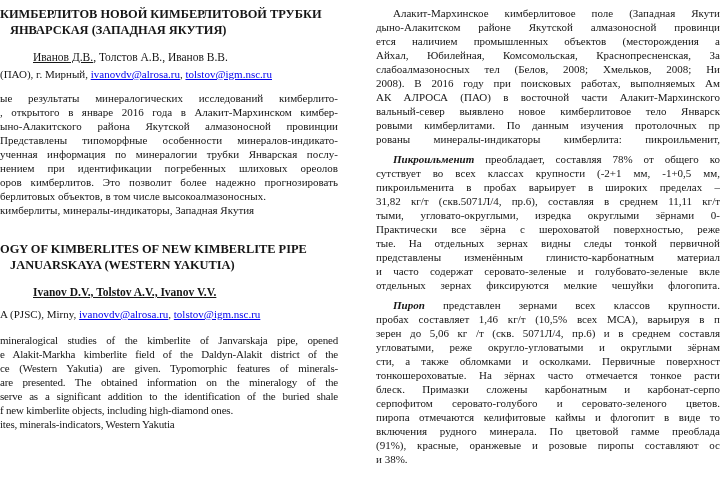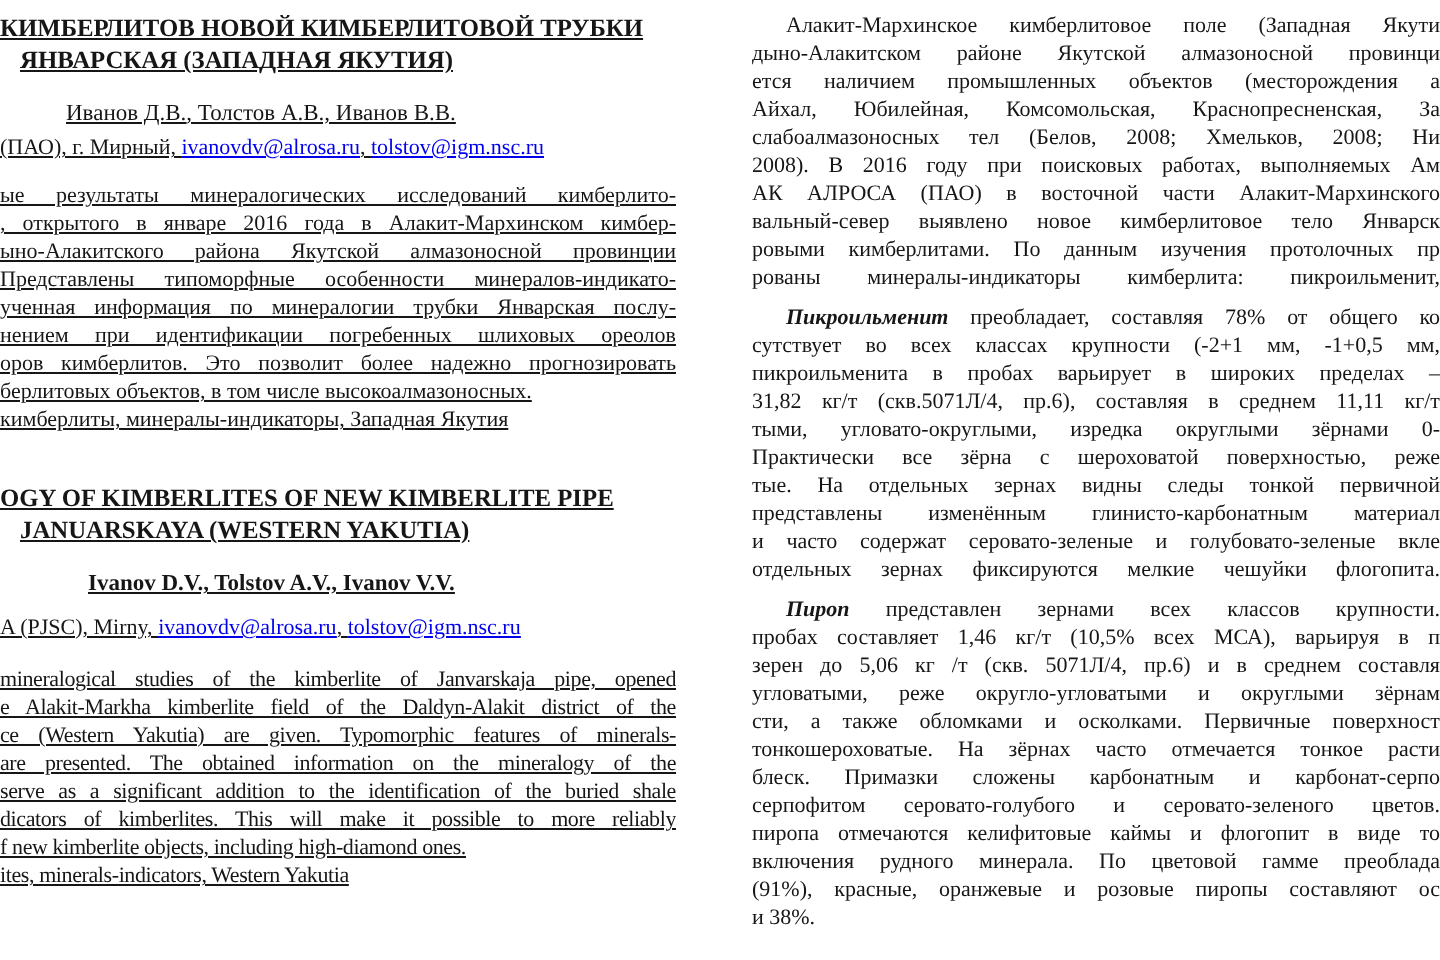--- a/index.html
+++ b/index.html
@@ -11,21 +11,21 @@
   body {
     font-family: "Liberation Serif", serif;
     color: #161616;
   }
   .page { position: relative; width: 720px; height: 480px; background: #ffffff; }
 
   .col { position: absolute; top: 0; height: 480px; }
   .col-left  { left: 0;   width: 338px; }
   .col-right { left: 376px; width: 344px; padding-top: 6px; }
 
-  .block { position: absolute; left: 0; width: 100%; text-decoration: underline; }
+  .block { position: absolute; left: 0; width: 100%; }
 
   .line {
     font-size: 11px;
     line-height: 14px;
     height: 14px;
     overflow: hidden;
     text-align: justify;
     text-align-last: justify;
     -moz-text-align-last: justify;
   }
@@ -55,21 +55,21 @@
 
   .para { margin: 0; }
   .para + .para { margin-top: 6px; }
 
   
   .ru-title    { top: 6px; }
   .ru-authors  { top: 51px; left: 33px; width: 300px; }
   .ru-affil    { top: 68px; }
   .ru-abstract { top: 91px; }
   .en-title    { top: 241px; }
-  .en-authors  { top: 286px; left: 44px; width: 300px; }
+  .en-authors  { top: 286px; left: 33px; width: 300px; }
   .en-affil    { top: 308px; }
   .en-abstract { top: 333px; }
 </style>
 </head>
 <body>
 
 <div class="page">
 
   <div class="col col-left">
 
@@ -110,21 +110,20 @@
     <div class="block affil en-affil">
       <span>A (PJSC), Mirny, </span><a class="email">ivanovdv@alrosa.ru</a><span>, </span><a class="email">tolstov@igm.nsc.ru</a>
     </div>
 
     <div class="block en-abstract tight">
       <div class="line">mineralogical studies of the kimberlite of Janvarskaja pipe, opened</div>
       <div class="line">e Alakit-Markha kimberlite field of the Daldyn-Alakit district of the</div>
       <div class="line">ce (Western Yakutia) are given. Typomorphic features of minerals-</div>
       <div class="line">are presented. The obtained information on the mineralogy of the</div>
       <div class="line">serve as a significant addition to the identification of the buried shale</div>
-      <div class="line">dicators of kimberlites. This will make it possible to more reliably</div>
       <div class="line nojust">f new kimberlite objects, including high-diamond ones.</div>
       <div class="line nojust">ites, minerals-indicators, Western Yakutia</div>
     </div>
 
   </div>
 
   <div class="col col-right">
 
     <div class="para">
       <div class="line indent">Алакит-Мархинское кимберлитовое поле (Западная Якути</div>

